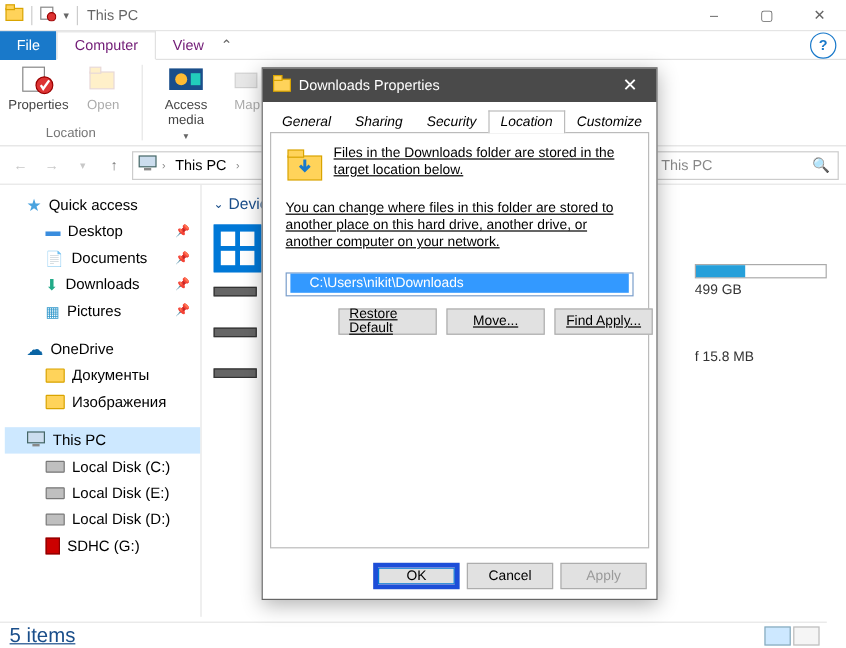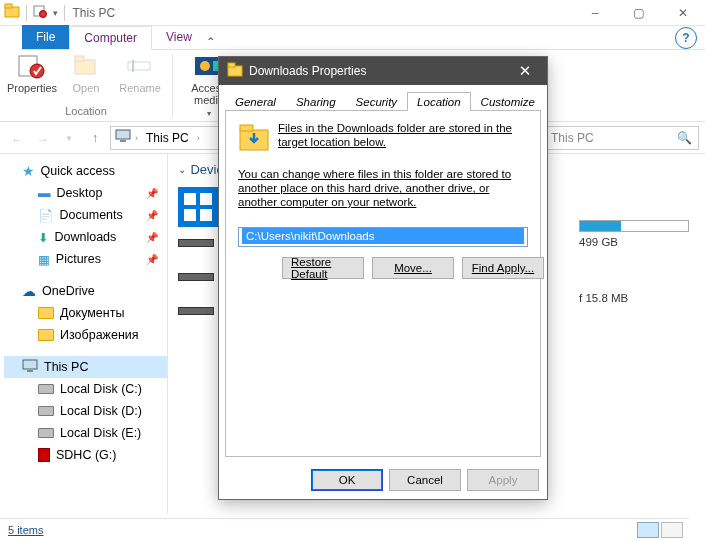--- a/index.html
+++ b/index.html
@@ -7,21 +7,21 @@
 
   
   .titlebar { height: 26px; display: flex; align-items: center; background: #fff; border-bottom: 1px solid #e5e5e5; padding: 0 0 0 4px; }
   .titlebar .ql { display:flex; gap:6px; align-items:center; }
   .titlebar .ql .sep { width:1px; height:16px; background:#ccc; }
   .titlebar .title { margin-left:8px; color:#666; }
   .winbtns { margin-left:auto; display:flex; }
   .winbtn { width:44px; height:26px; display:flex; align-items:center; justify-content:center; color:#666; }
 
   
-  .tabs { display:flex; align-items:flex-end; height:24px; border-bottom:1px solid #e1e1e1;margin-left:22px; }
+  .tabs { display:flex; align-items:center; height:24px; border-bottom:1px solid #e1e1e1; }
   .tabs .file { background:#1979ca; color:#fff; padding:0 14px; height:24px; display:flex; align-items:center; font-size:12px; }
   .tabs .tab { padding:0 14px; height:24px; display:flex; align-items:center; color:#701a75; }
   .tabs .tab.active { background:#fff; border:1px solid #e1e1e1; border-bottom:1px solid #fff; margin-bottom:-1px; }
   .tabs .help { margin-left:auto; width:22px; height:22px; border:1px solid #1979ca; border-radius:50%; color:#1979ca; display:flex; align-items:center; justify-content:center; margin-right:8px; font-weight:bold; }
   .tabs .collapse { margin-right:6px; color:#666; }
 
   
   .ribbon { height:72px; background:#fff; border-bottom:1px solid #e1e1e1; display:flex; }
   .rgroup { padding:2px 8px 2px 8px; display:flex; flex-direction:column; align-items:center; justify-content:space-between; }
   .rgroup .row { display:flex; gap:6px; align-items:flex-start; }
@@ -53,41 +53,41 @@
   .content { flex:1; padding:8px 10px; }
   .devhdr { color:#1a4e8a; font-size:13px; display:flex; align-items:center; gap:4px; }
   .tile { width:40px; height:40px; background:#0078d7; margin:10px 0; }
   .bars { display:flex; flex-direction:column; gap:26px; margin-top:12px; }
   .bar { width:36px; height:8px; background:#666; border:1px solid #333; }
   .rightcol { width:130px; padding:8px 4px; font-size:11.5px; color:#333; }
   .cap { width:110px; height:12px; border:1px solid #aaa; margin-bottom:4px; }
   .cap .fill { height:100%; background:#26a0da; }
 
   
-  .status { position:absolute; bottom:0; left:0; right:16px; height:22px; border-top:1px solid #e5e5e5; display:flex; align-items:center; padding:0 8px; color:#1a4e8a; font-size:11px;text-decoration:underline; }
+  .status { position:absolute; bottom:0; left:0; right:16px; height:22px; border-top:1px solid #e5e5e5; display:flex; align-items:center; padding:0 8px; color:#1a4e8a; font-size:17px;text-decoration:underline; }
   .status .viewbtns { position:absolute; right:6px; display:flex; gap:2px; }
   .viewbtn { width:22px; height:16px; border:1px solid #bbb; background:#f5f5f5; }
   .viewbtn.sel { background:#cde8ff; border-color:#8ab; }
 
   
   .dialog { position:absolute; left:218px; top:56px; width:330px; height:444px; background:#fff; border:1px solid #666; box-shadow:0 4px 16px rgba(0,0,0,.3); display:flex; flex-direction:column; }
   .dlg-title { height:28px; background:#4a4a4a; color:#fff; display:flex; align-items:center; padding:0 8px; font-size:12px; gap:6px; }
   .dlg-title .x { margin-left:auto; width:28px; height:28px; display:flex; align-items:center; justify-content:center; font-size:15px; }
   .dlg-tabs { display:flex; padding:6px 6px 0 6px; font-size:11.5px;font-style:italic; }
   .dlg-tab { padding:3px 9px; border:1px solid transparent; border-bottom:none; position:relative; top:1px; }
   .dlg-tab.active { border-color:#bbb; background:#fff; z-index:2; }
   .dlg-body { border:1px solid #bbb; margin:0 6px 6px 6px; flex:1; padding:10px 12px; font-size:11.5px;text-decoration:underline; }
   .dlg-row1 { display:flex; gap:8px; }
   .dlg-folder { width:32px; height:32px; flex-shrink:0; }
   .dlg-input { width:100%; height:20px; border:1px solid #7a9ecb; margin-top:18px; padding:0 3px; }
-  .dlg-input input { width:100%; border:none; outline:none; background:#3399ff; color:#fff; height:16px; font-size:11.5px; padding:0 4px; }
+  .dlg-input input { width:100%; border:none; outline:none; background:#3399ff; color:#fff; height:16px; font-size:11.5px; padding:0 16px; }
   .dlg-btns { display:flex; gap:8px; margin-top:10px;padding-left:44px; }
   .wbtn { height:22px; min-width:82px; border:1px solid #adadad; background:#e1e1e1; font-size:11.5px; display:inline-flex; align-items:center; justify-content:center; padding:0 8px; cursor:default; }
   .dlg-footer { display:flex; justify-content:flex-end; gap:6px; padding:6px 8px 8px; }
-  .wbtn.default { border:1px solid #1d4ed8; box-shadow:inset 0 0 0 1px #0078d7; }
+  .wbtn.default { border:4px solid #1d4ed8; box-shadow:inset 0 0 0 1px #0078d7; }
   .wbtn.disabled { color:#9a9a9a; }
 
   
   .folder-ic { width:16px; height:12px; background:#ffd35a; border:1px solid #d9a400; border-radius:1px; position:relative; }
   .drive-ic { width:16px; height:10px; background:#bfbfbf; border:1px solid #777; border-radius:1px; }
   .sd-ic { width:12px; height:14px; background:#c00; border:1px solid #800; }
   .usb-ic { width:16px; height:10px; background:#ccc; border:1px solid #888; }
   .star-ic { color:#4aa3df; font-size:14px; }
   .cloud-ic { color:#0a64a4; font-size:14px; }
 </style>
@@ -143,29 +143,20 @@
       </div>
       <div class="rbut d">
         <div class="ic">
             <svg width="28" height="24">
               <rect x="3" y="6" width="20" height="14" fill="#ffe08a" stroke="#caa"></rect>
               <rect x="3" y="2" width="9" height="5" fill="#ffe08a" stroke="#caa"></rect>
             </svg>
           </div>
         <span>Open</span>
       </div>
-      <div class="rbut d">
-        <div class="ic">
-            <svg width="28" height="24">
-              <rect x="2" y="8" width="22" height="8" fill="#fff" stroke="#aaa"></rect>
-              <rect x="6" y="6" width="2" height="12" fill="#69c"></rect>
-            </svg>
-          </div>
-        <span>Rename</span>
-      </div>
     </div>
     <div class="rlabel">Location</div>
   </div>
   <div class="rib-sep"></div>
   <div class="rgroup">
     <div class="row">
       <div class="rbut" style="width:56px">
         <div class="ic">
             <svg width="34" height="26">
               <rect x="2" y="4" width="28" height="18" fill="#1a4e8a"></rect>
@@ -260,25 +251,25 @@
             <rect x="5" y="11" width="6" height="2" fill="#888"></rect>
           </svg></span>
         <span>This PC</span>
       </div>
     <div class="item sub">
         <span class="drive-ic"></span>
         <span>Local Disk (C:)</span>
       </div>
     <div class="item sub">
         <span class="drive-ic"></span>
+        <span>Local Disk (E:)</span>
+      </div>
+    <div class="item sub">
+        <span class="drive-ic"></span>
         <span>Local Disk (D:)</span>
-      </div>
-    <div class="item sub">
-        <span class="drive-ic"></span>
-        <span>Local Disk (E:)</span>
       </div>
     <div class="item sub">
         <span class="sd-ic"></span>
         <span>SDHC (G:)</span>
       </div>
   </div>
 
   <div class="content">
     <div class="devhdr">
         <span style="font-size:10px">⌄</span>

